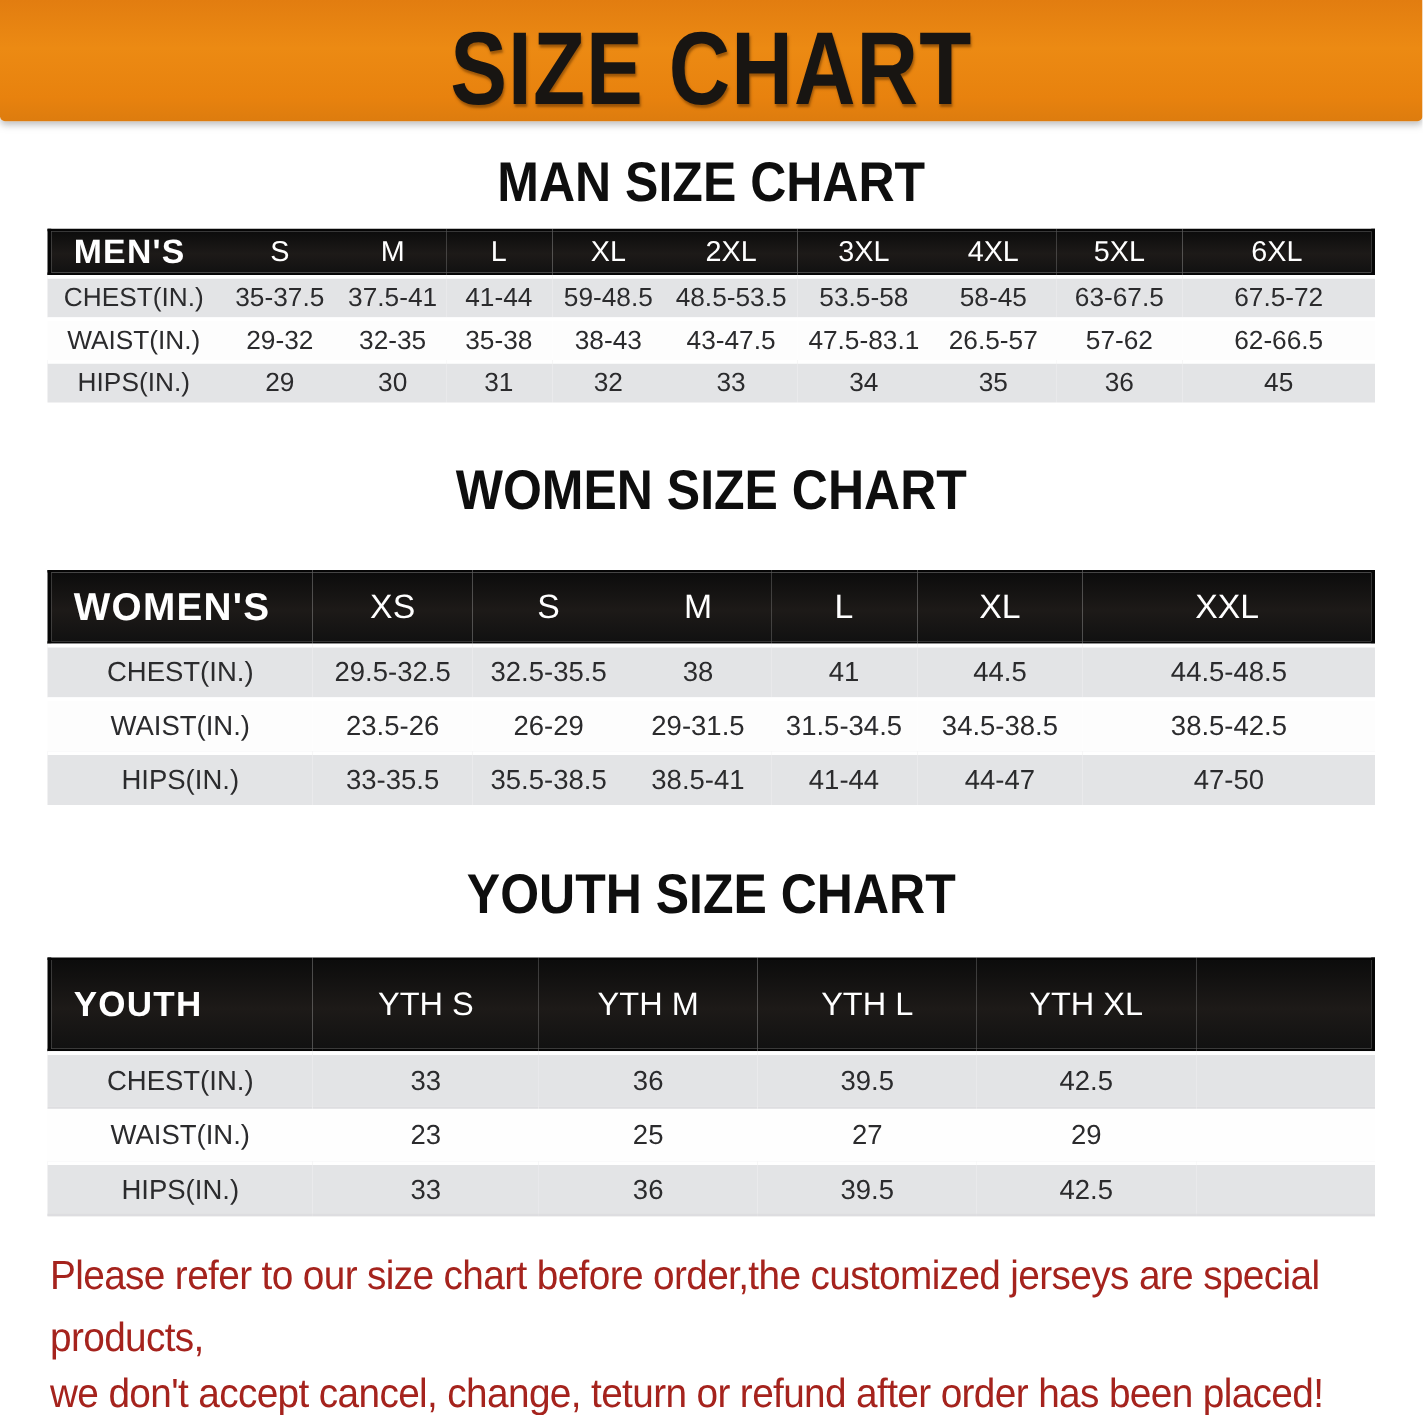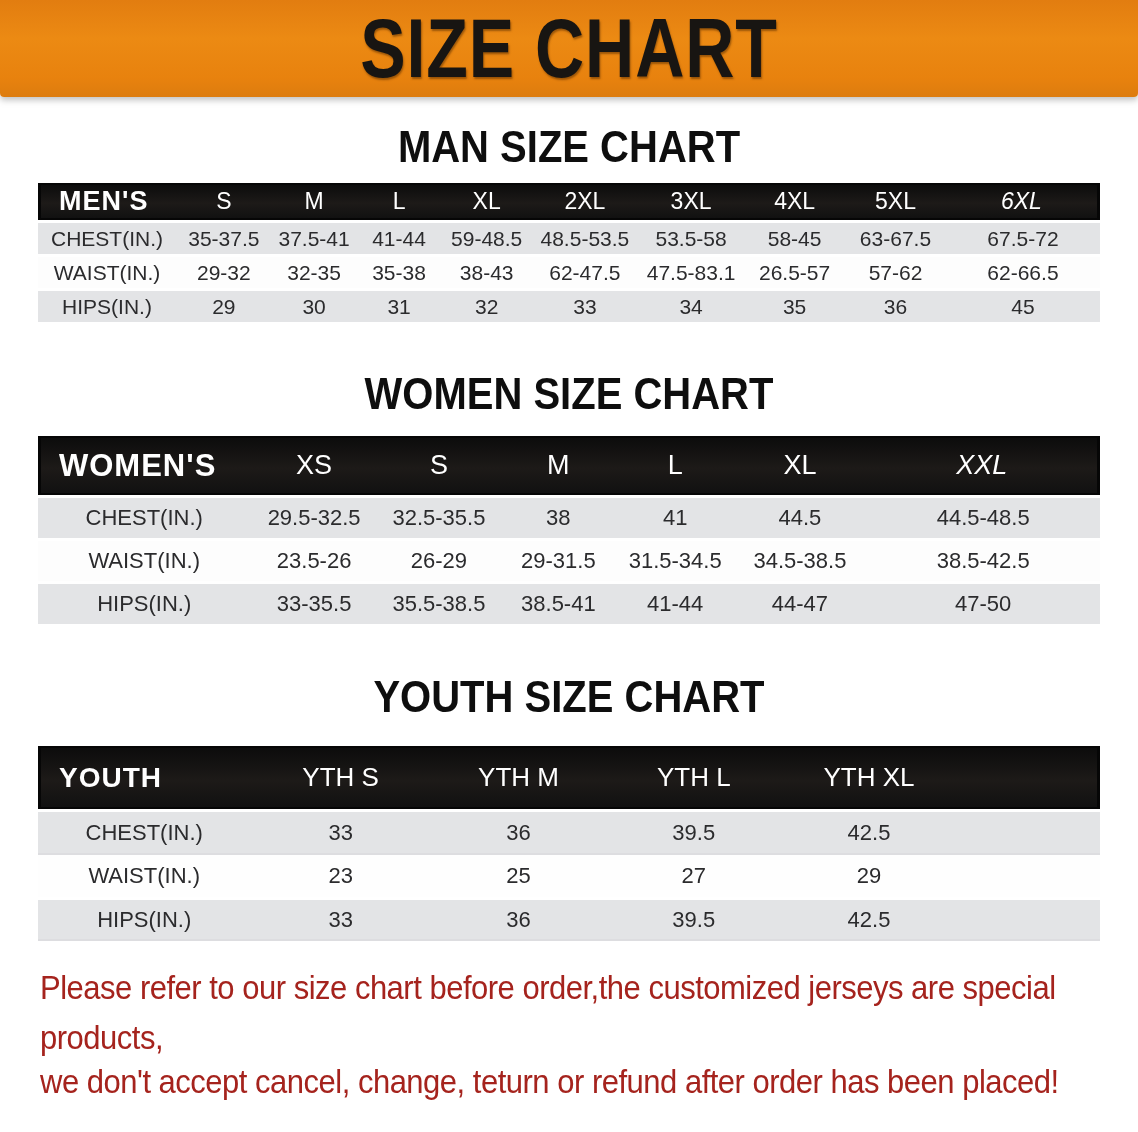--- a/index.html
+++ b/index.html
@@ -7,21 +7,21 @@
     margin: 0; padding: 0;
     width: 1138px; height: 1132px;
     background: #ffffff;
     font-family: "Liberation Sans", sans-serif;
     overflow: hidden;
   }
   
   .banner {
     height: 97px;
     background: linear-gradient(180deg, #e27d10 0%, #ec8a13 40%, #e8820e 80%, #dd7c0e 100%);
-    display: flex; align-items: center; justify-content: center;
+    display: flex; align-items: flex-end; justify-content: center;
     box-shadow: 0 3px 6px rgba(130,130,130,.5);
     border-radius: 0 0 4px 4px;
   }
   .banner-text {
     font-size: 74px; font-weight: bold; color: #181512;
     letter-spacing: 1px;
     transform: scale(.92, 1.12);
     text-shadow: 1px 2px 2px rgba(90,45,0,.55);
     white-space: nowrap;
   }
@@ -35,37 +35,37 @@
   .heading-man   { margin-top: 27px; }
   .heading-women { margin-top: 49px; }
   .heading-youth { margin-top: 50px; }
   
   .size-table {
     width: 1062px; margin: 0 auto;
     border-collapse: separate; border-spacing: 0;
     table-layout: fixed;
   }
   .tbl-man   { margin-top: 14px; }
-  .tbl-women { margin-top: 20px; }
+  .tbl-women { margin-top: 40px; }
   .tbl-youth { margin-top: 27px; }
   .size-table thead th {
     background: linear-gradient(180deg, #0c0c0c 0%, #1d1a18 55%, #111111 100%);
     color: #ffffff; font-weight: normal; text-align: center;
     border-top: 2px solid #060606; border-bottom: 2px solid #060606;
   }
   .size-table thead th.lbl {
     text-align: left; padding-left: 18px; font-weight: bold;
     border-left: 3px solid #060606; letter-spacing: 1px;
   }
-  .size-table thead th:last-child { border-right: 3px solid #060606; font-style: italic; }
+  .size-table thead th:last-child { border-right: 3px solid #060606; }
   .tbl-man thead th   { height: 29px; font-size: 23px; }
   .tbl-man thead th.lbl   { font-size: 27px; }
   .tbl-women thead th { height: 59px; font-size: 27px; }
   .tbl-women thead th.lbl { font-size: 31px; }
-  .tbl-youth thead th { height: 63px; font-size: 26px; }
+  .tbl-youth thead th { height: 75px; font-size: 26px; }
   .tbl-youth thead th.lbl { font-size: 28px; }
   .size-table tbody td {
     text-align: center; color: #2b2b2d;
     border-top: 3px solid #ffffff;
   }
   .size-table tbody tr:nth-child(odd) td  { background: #e3e4e6; }
   .size-table tbody tr:nth-child(even) td { background: #fdfdfd; }
   .tbl-man tbody td   { height: 34px; font-size: 21px; }
   .tbl-women tbody td { height: 43px; font-size: 22px; }
   .tbl-youth tbody td { height: 44px; font-size: 22px; }
@@ -128,21 +128,21 @@
       <td>58-45</td>
       <td>63-67.5</td>
       <td>67.5-72</td>
     </tr>
     <tr>
       <td>WAIST(IN.)</td>
       <td>29-32</td>
       <td>32-35</td>
       <td>35-38</td>
       <td>38-43</td>
-      <td>62-47.5</td>
+      <td>43-47.5</td>
       <td>47.5-83.1</td>
       <td>26.5-57</td>
       <td>57-62</td>
       <td>62-66.5</td>
     </tr>
     <tr>
       <td>HIPS(IN.)</td>
       <td>29</td>
       <td>30</td>
       <td>31</td>

